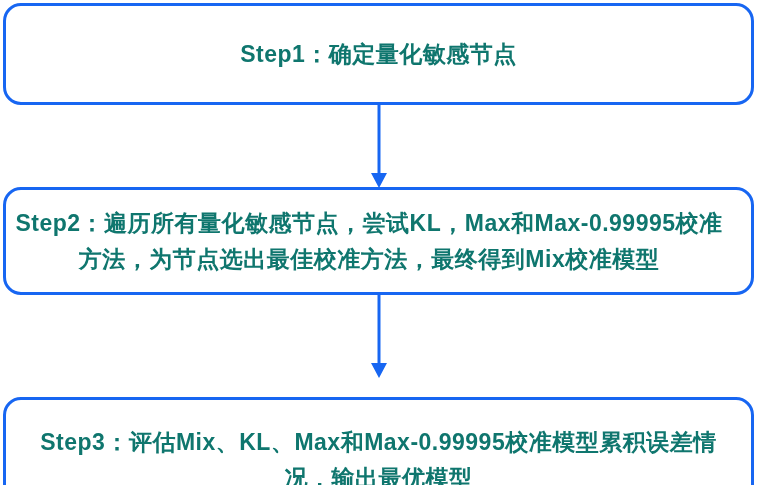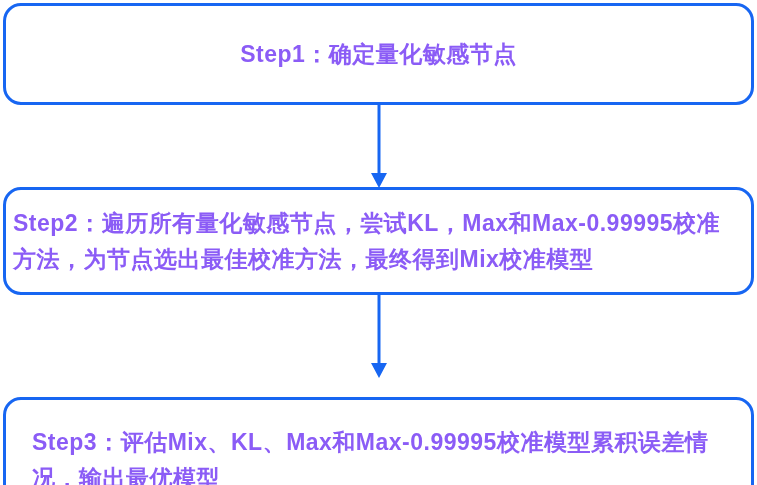--- a/index.html
+++ b/index.html
@@ -20,24 +20,25 @@
     width: 751px;
     background: #ffffff;
     border: 3px solid #1766f2;
     border-radius: 18px;
     display: flex;
     align-items: center;
     justify-content: center;
     padding: 0 26px;
   }
   .step-label {
-    color: #8b5cf6;
+    color: #0f766e;
     font-weight: bold;
     font-size: 23px;
     line-height: 36px;
+    text-align: center;
     letter-spacing: 0.5px;
   }
   .box-1 { top: 3px;   height: 102px; }
   .box-2 { top: 187px; height: 108px; padding-left: 7px; }
   .box-3 { top: 377px; height: 126px; margin-top: 20px; }
   .arrow-connector {
     position: absolute;
     left: 370px;
     width: 18px;
     height: 83px;

